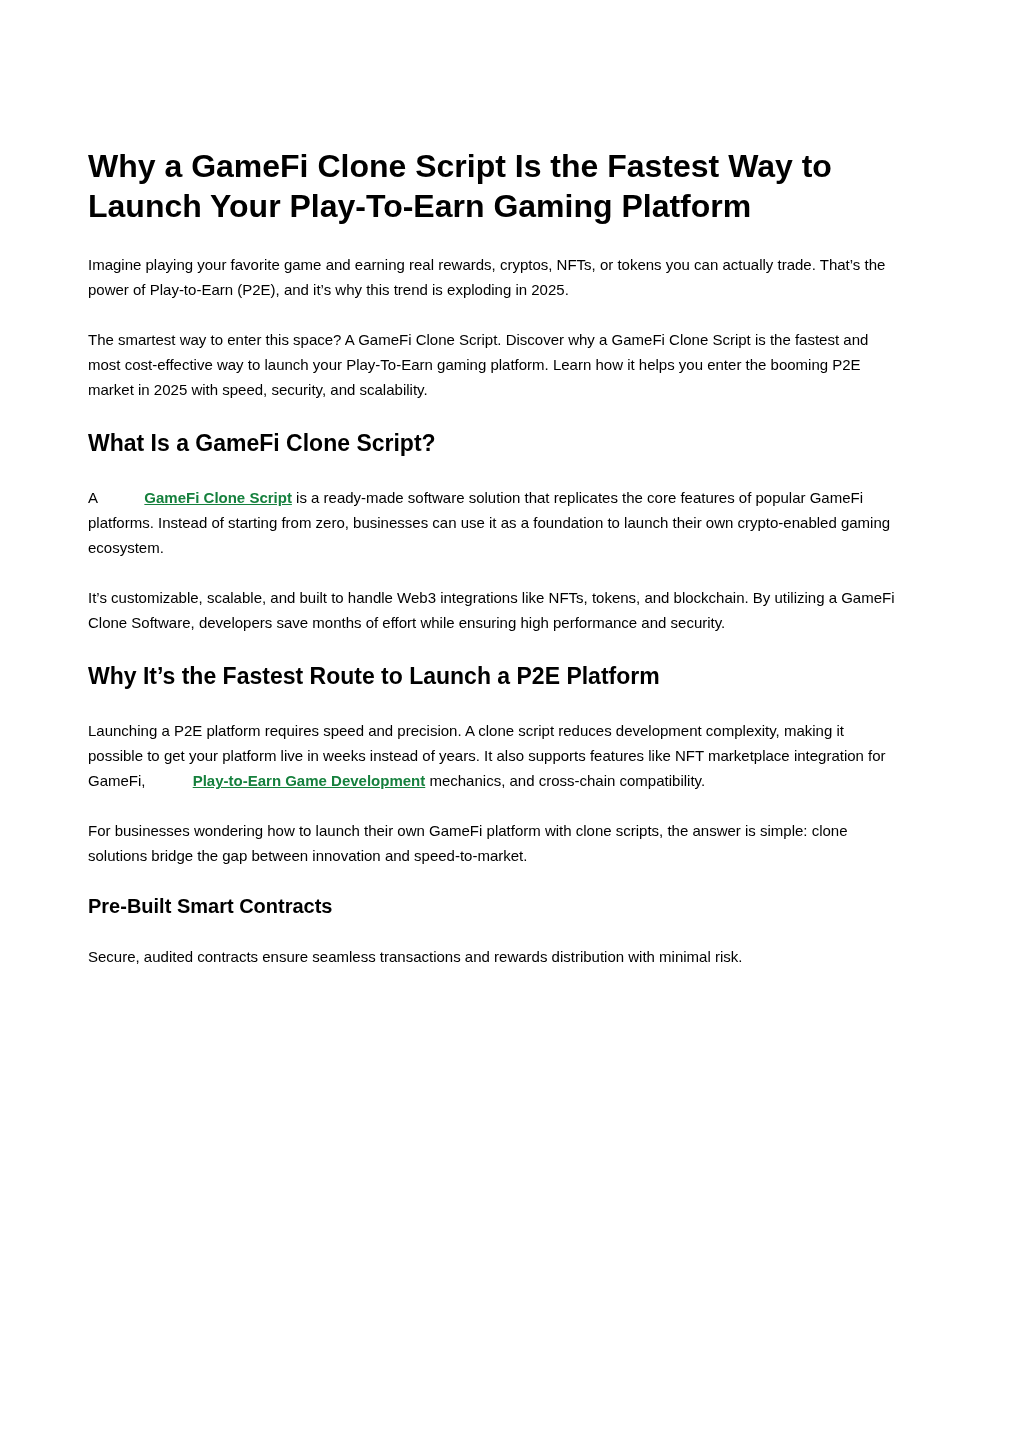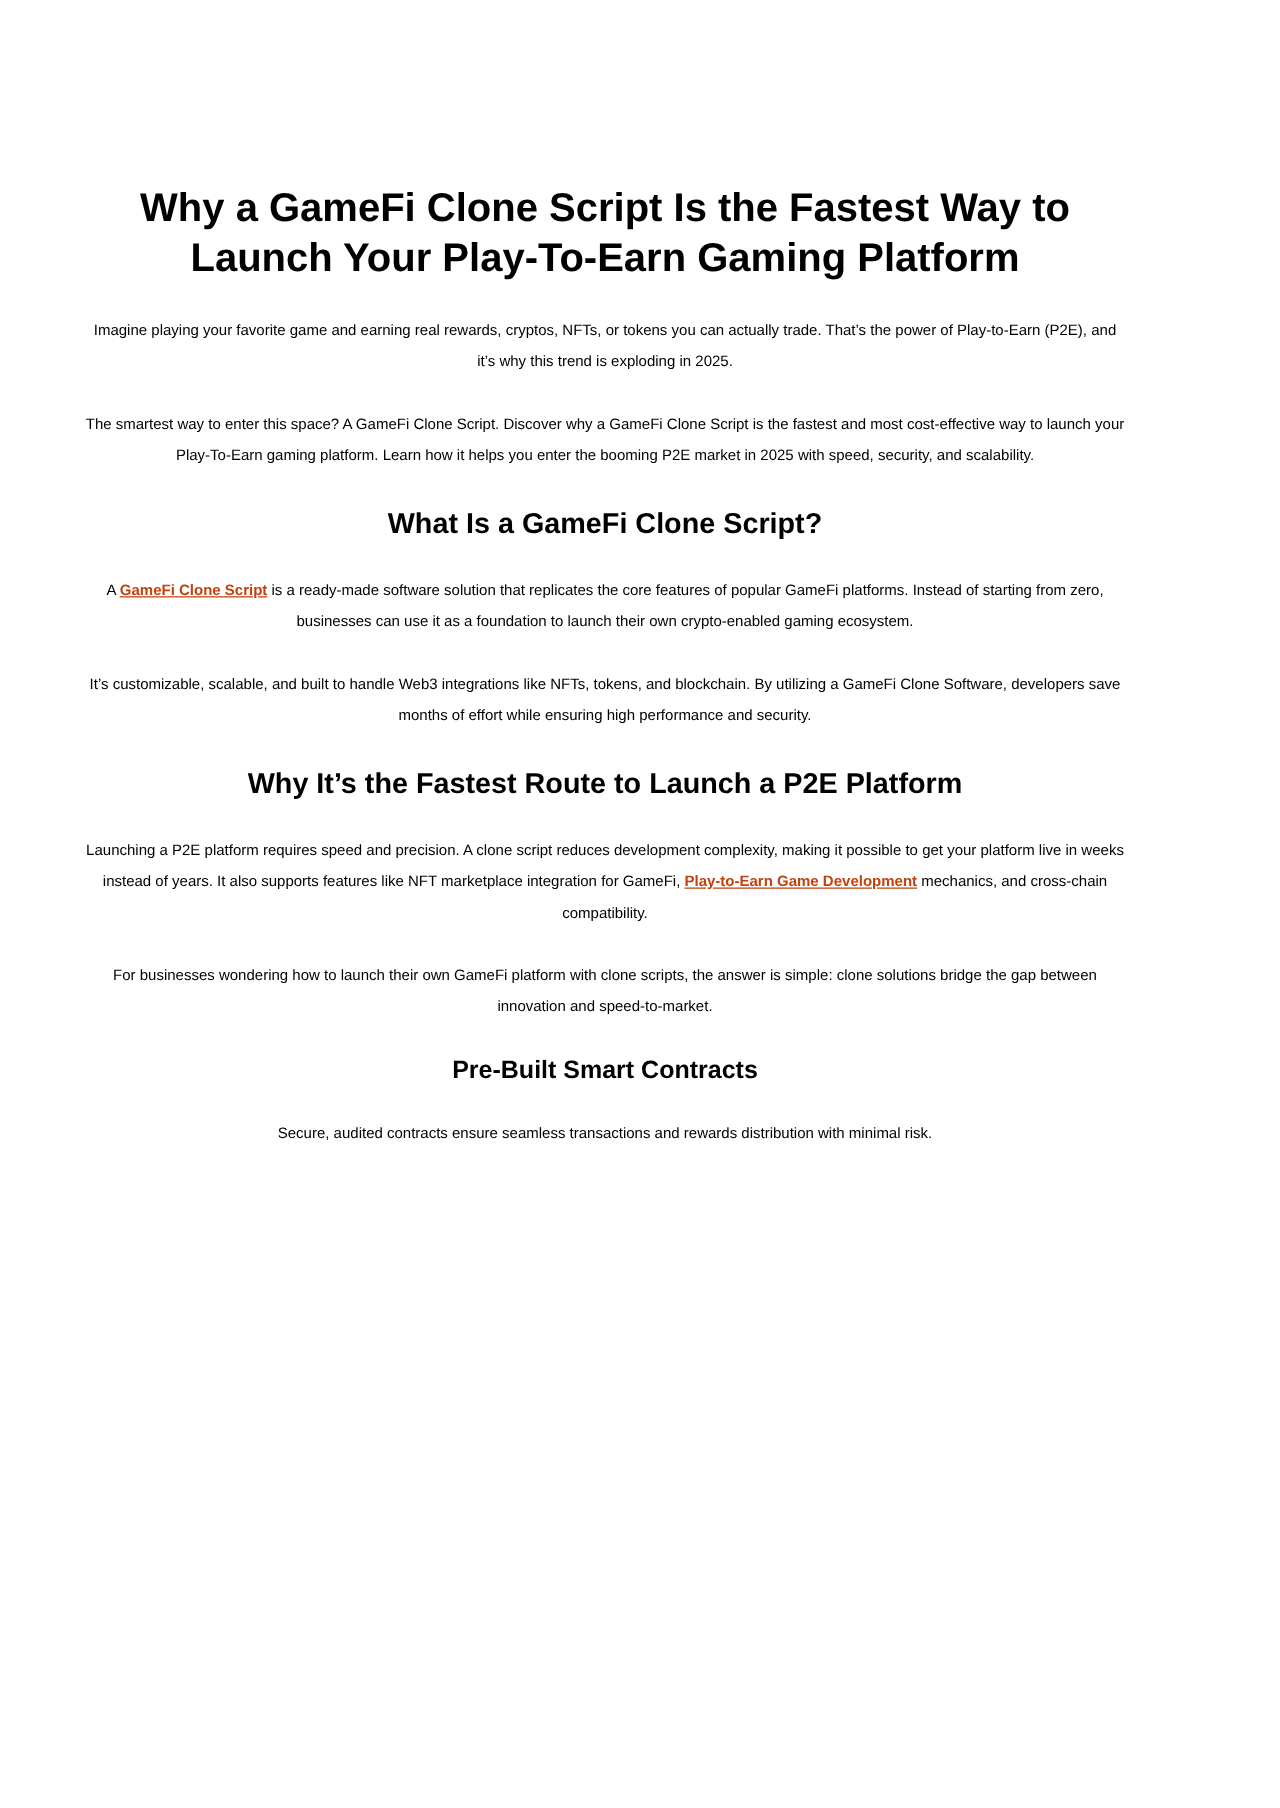--- a/index.html
+++ b/index.html
@@ -11,23 +11,22 @@
     width: 1024px;
     height: 1446px;
     font-family: "Liberation Sans", "DejaVu Sans", sans-serif;
     color: #000000;
     -webkit-font-smoothing: antialiased;
   }
   .doc-page {
     box-sizing: border-box;
     width: 1024px;
     min-height: 1446px;
-    padding: 146px 124px 60px 68px;
+    padding: 146px 124px 60px 88px;
     background: #ffffff;
-    text-align: center;
   }
   h1.doc-title {
     font-size: 32px;
     line-height: 40px;
     font-weight: bold;
     margin: 0 0 26px 0;
     letter-spacing: 0;
   }
   h2.doc-h2 {
     font-size: 23px;
@@ -35,29 +34,30 @@
     font-weight: bold;
     margin: 2px 0 25px 0;
   }
   h3.doc-h3 {
     font-size: 20px;
     line-height: 26px;
     font-weight: bold;
     margin: 0 0 25px 0;
   }
   p.doc-p {
-    font-size: 12px;
+    font-size: 15px;
     line-height: 25px;
     margin: 0 0 25px 0;
   }
   a.doc-link {
-    color: #c2410c;
+    color: #15803d;
     font-weight: bold;
     text-decoration: underline;
     cursor: pointer;
+    margin-left: 43px;
   }
 </style>
 </head>
 <body>
 
 <div class="doc-page">
 
   <h1 class="doc-title">Why a GameFi Clone Script Is the Fastest Way to Launch Your Play-To-Earn Gaming Platform</h1>
 
   <p class="doc-p">Imagine playing your favorite game and earning real rewards, cryptos, NFTs, or tokens you can actually trade. That’s the power of Play-to-Earn (P2E), and it’s why this trend is exploding in 2025.</p>

